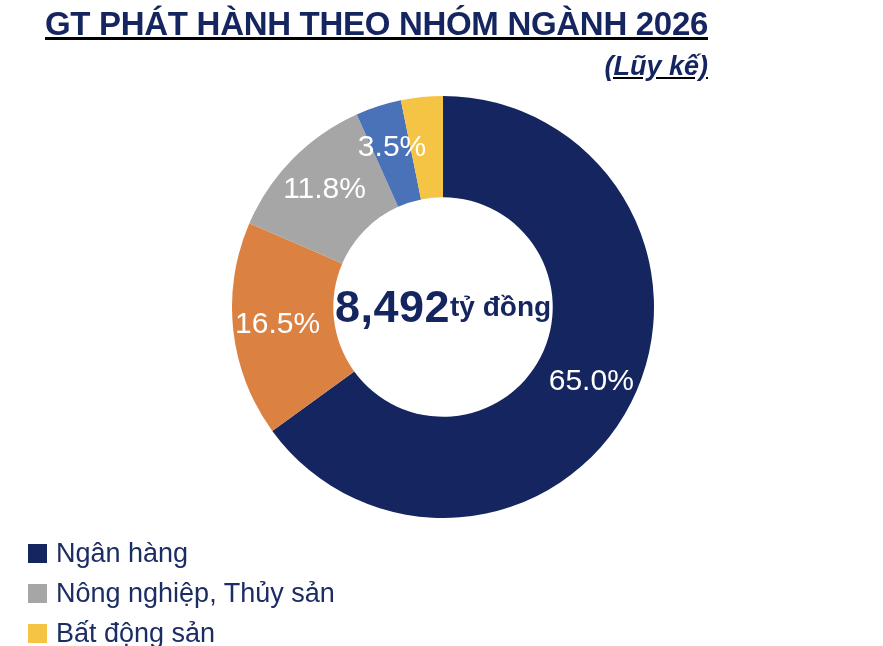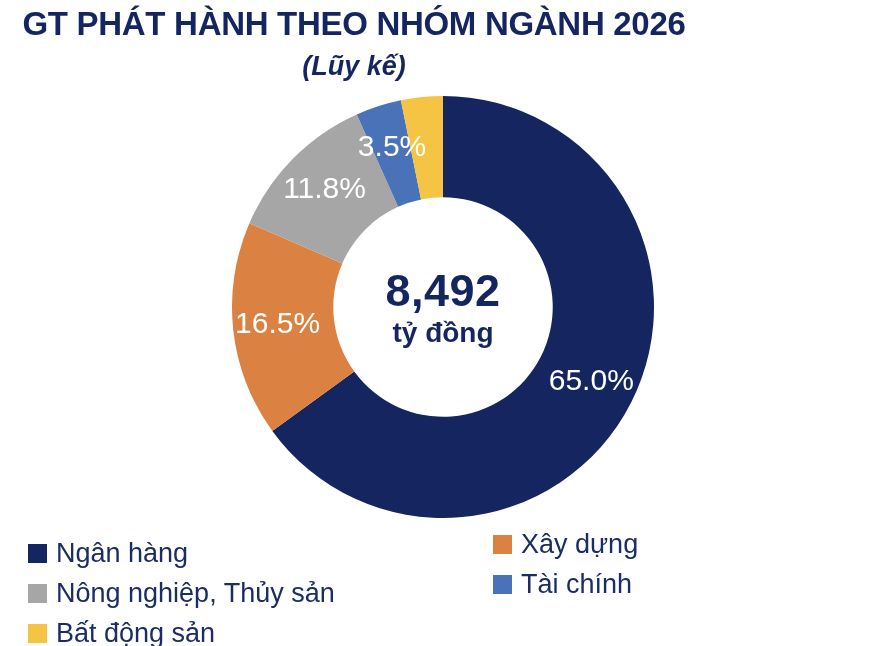--- a/index.html
+++ b/index.html
@@ -22,21 +22,22 @@
     width: 883px;
     height: 646px;
   }
 
   
   .title-block {
     position: absolute;
     left: 0;
     top: 6px;
     width: 708px;
-    text-align: center;
+    text-align: right;
+    text-decoration: underline;
   }
   .chart-title {
     font-family: "Liberation Sans", sans-serif;
     font-size: 33px;
     font-weight: bold;
     letter-spacing: -0.3px;
     color: #15255f;
     line-height: 1.12;
     white-space: nowrap;
   }
@@ -74,21 +75,20 @@
   }
 
   
   .center-text {
     position: absolute;
     left: 232px;
     top: 96px;
     width: 422px;
     height: 422px;
     display: flex;
-    flex-direction: column;
     align-items: center;
     justify-content: center;
     pointer-events: none;
   }
   .center-value {
     font-family: "Liberation Sans", sans-serif;
     font-size: 45px;
     font-weight: bold;
     color: #15255f;
     line-height: 1.12;
@@ -177,25 +177,15 @@
         </div>
         <div class="legend-item">
           <span class="legend-swatch" style="background: rgb(166, 166, 166);"></span>
           <span class="legend-label">Nông nghiệp, Thủy sản</span>
         </div>
         <div class="legend-item">
           <span class="legend-swatch" style="background: rgb(246, 196, 68);"></span>
           <span class="legend-label">Bất động sản</span>
         </div>
       </div>
-    <div class="legend-col right" id="legend-right">
-        <div class="legend-item">
-          <span class="legend-swatch" style="background: rgb(219, 130, 67);"></span>
-          <span class="legend-label">Xây dựng</span>
-        </div>
-        <div class="legend-item">
-          <span class="legend-swatch" style="background: rgb(74, 114, 184);"></span>
-          <span class="legend-label">Tài chính</span>
-        </div>
-      </div>
   </div>
 
 </div>
 
 </body></html>

